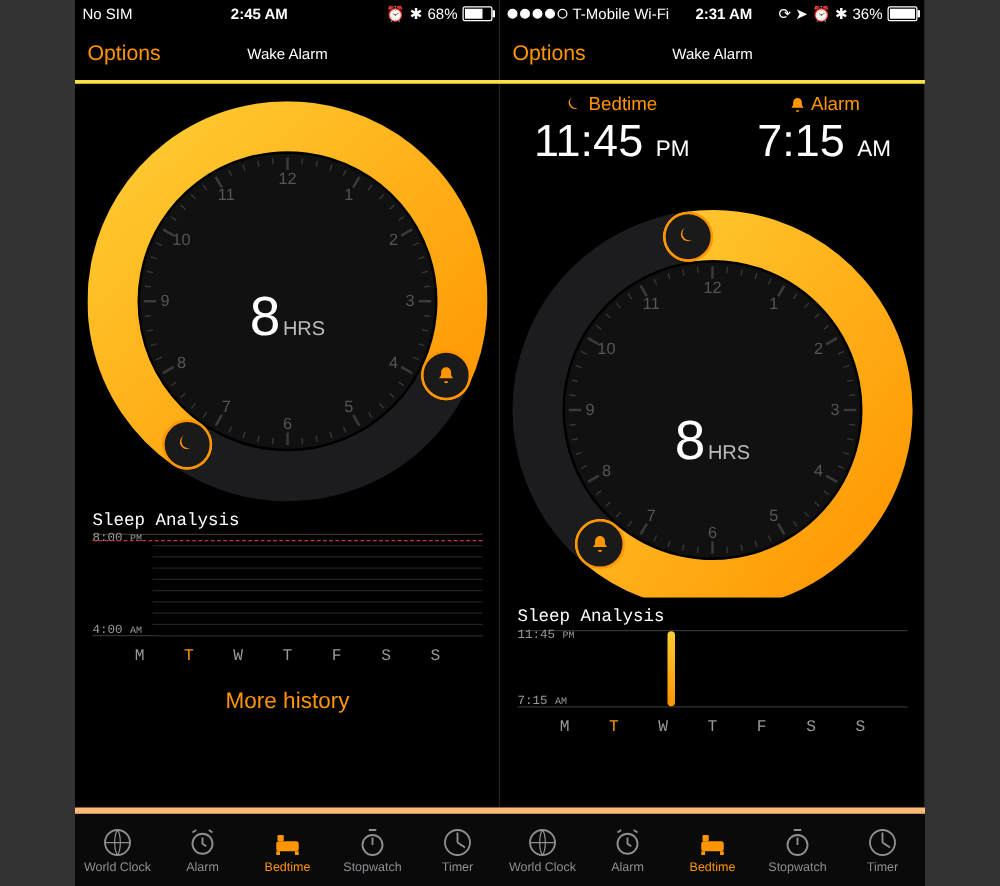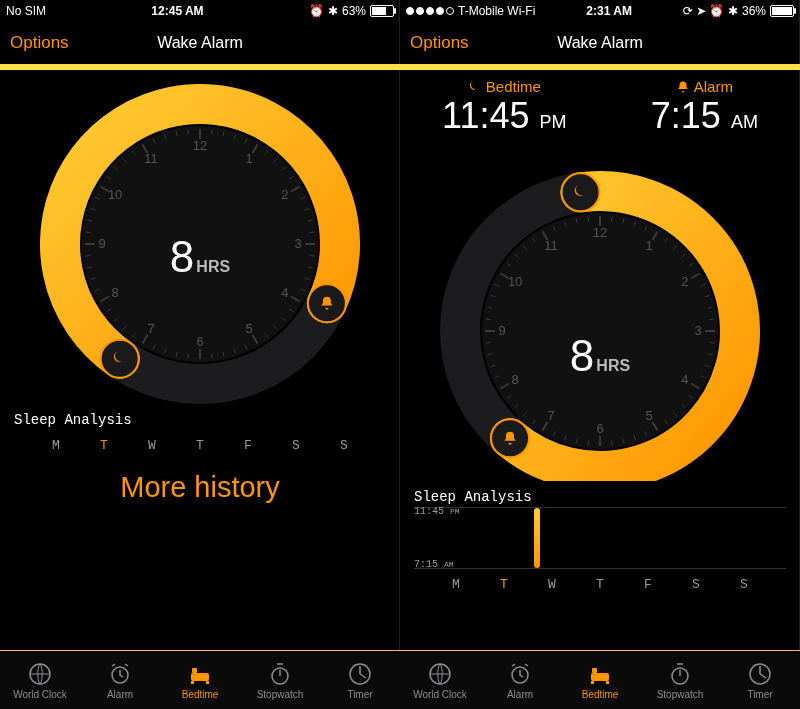--- a/index.html
+++ b/index.html
@@ -4,21 +4,21 @@
 <style>
   body {
     margin: 0;
     background: #333;
     font-family: -apple-system, "Helvetica Neue", Helvetica, Arial, sans-serif;
     display: flex;
     justify-content: center;
   }
   .wrap {
     display: flex;
-    width: 800px;
+    width: 680px;
     height: 709px;
     background: #ec4899;
     justify-content: center;
   }
   .phone {
     width: 400px;
     height: 709px;
     background: #000;
     position: relative;
     display: flex;
@@ -42,24 +42,24 @@
     border:1px solid #fff; border-radius:2px;
     position:relative;
   }
   .battery::after { content:""; position:absolute; right:-3px; top:2px; width:2px; height:6px; background:#fff; border-radius:1px;}
   .battery-fill { position:absolute; left:1px; top:1px; bottom:1px; background:#fff; }
   .nav-bar {
     height: 42px;
     display:flex;
     align-items:center;
     justify-content:center;
-    border-bottom:6px solid #fde047;
+    border-bottom:3px solid #fde047;
     position:relative;
   }
-  .nav-title { color:#fff; font-size:16px; font-weight:500; }
+  .nav-title { color:#fff; font-size:12px; font-weight:500; }
   .nav-options {
     position:absolute; left:10px; top:0; bottom:0; display:flex; align-items:center;
     color:#ff9500; font-size:17px;
   }
   .content { flex:1; position:relative; overflow:hidden; }
   .time-row {
     display:flex;
     justify-content:space-around;
     padding:8px 0 0;
   }
@@ -70,21 +70,21 @@
   .dial-wrap { display:flex; justify-content:center; position:relative; }
   .dial-center {
     position:absolute;
     color:#fff;
     font-weight:300;
     display:flex;
     align-items:baseline;
     justify-content:center;
   }
   .dial-center .num { font-size:44px; }
-  .dial-center .unit { font-size:16px; font-weight:700; padding-left:2px; color:#bbb; }
+  .dial-center .unit { font-size:16px; font-weight:400; padding-left:2px; color:#bbb; }
   .sleep-section {
     padding: 8px 14px 0;
     font-family: Liberation Mono, monospace;
   }
   .sleep-title { color:#fff; font-size:14px; margin-bottom:2px;}
   .sleep-graph {
     border-top:1px solid #333;
     border-bottom:1px solid #333;
     position:relative;
   }
@@ -98,26 +98,26 @@
     position:absolute; left:0; right:0; height:0; border-top:1px dashed #c0392b;
   }
   .days-row {
     display:flex; justify-content:space-around;
     font-size:13px; padding:8px 18px 0; color:#999;
   }
   .days-row .active { color:#ff9500; }
   .more-history {
     text-align:center;
     color:#ff9500;
-    font-size:29px;
+    font-size:18px;
     padding:18px 16px 10px;
   }
   .tab-bar {
     height:58px;
-    border-top:1px solid #fdba74;
+    border-top:5px solid #fdba74;
     display:flex;
     background:#0a0a0a;
   }
   .tab {
     flex:1;
     display:flex;
     flex-direction:column;
     align-items:center;
     justify-content:center;
     color:#8e8e93;
@@ -134,25 +134,25 @@
 </head>
 <body>
 
 <div class="wrap">
 
   <div class="phone">
     <div class="status-bar">
       <div class="status-left">
         <span>No SIM</span>
       </div>
-      <div class="status-center">12:45 AM</div>
+      <div class="status-center">2:45 AM</div>
       <div class="status-right">
         <span>⏰</span>
         <span>✱</span>
-        <span>63%</span>
+        <span>68%</span>
         <span class="battery">
             <span class="battery-fill" style="width:13.600000000000001px"></span>
           </span>
       </div>
     </div>
     <div class="nav-bar">
       <span class="nav-options">Options</span>
       <span class="nav-title">Wake Alarm</span>
     </div>
     <div class="content">
@@ -252,20 +252,36 @@
               </g>
             </g>
           </svg>
         <div class="dial-center" style="top:148px;">
           <span class="num">8</span>
           <span class="unit">HRS</span>
         </div>
       </div>
       <div class="sleep-section">
         <div class="sleep-title">Sleep Analysis</div>
+        <div class="sleep-graph" style="height:80px;">
+          <span class="sleep-time" style="top:-2px;"><span>8:00</span> <span style="font-size:8px">PM</span></span>
+          <span class="sleep-time" style="bottom:-2px;"><span>4:00</span> <span style="font-size:8px">AM</span></span>
+          <div class="sleep-dotline" style="top:4px;"></div>
+          <div style="padding-left:48px;">
+            <div class="line"></div>
+              <div class="line"></div>
+              <div class="line"></div>
+              <div class="line"></div>
+            <div class="line"></div>
+              <div class="line"></div>
+              <div class="line"></div>
+              <div class="line"></div>
+              <div class="line"></div>
+          </div>
+        </div>
         <div class="days-row" id="days-left">
             <span>M</span>
             <span class="active">T</span>
             <span>W</span>
             <span>T</span>
             <span>F</span>
             <span>S</span>
             <span>S</span>
           </div>
       </div>

